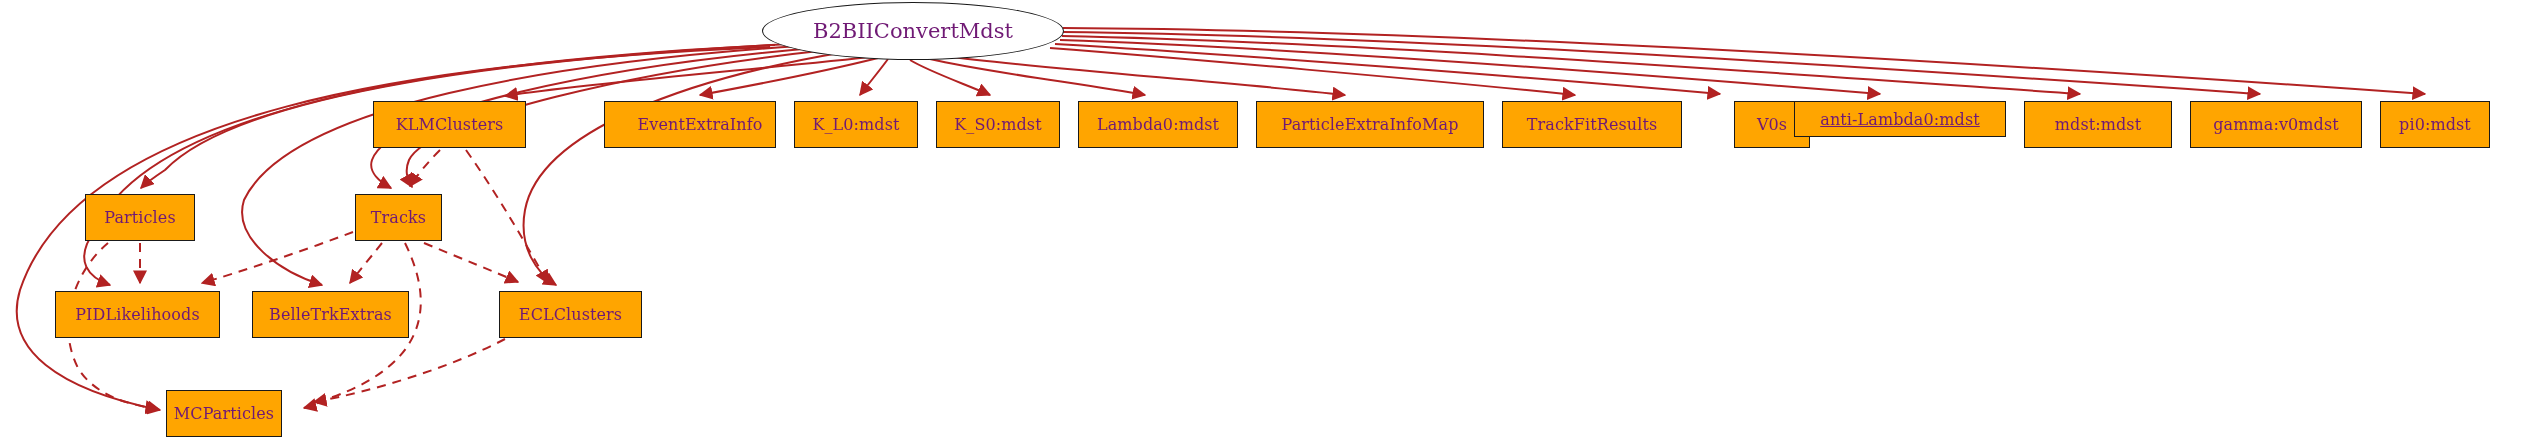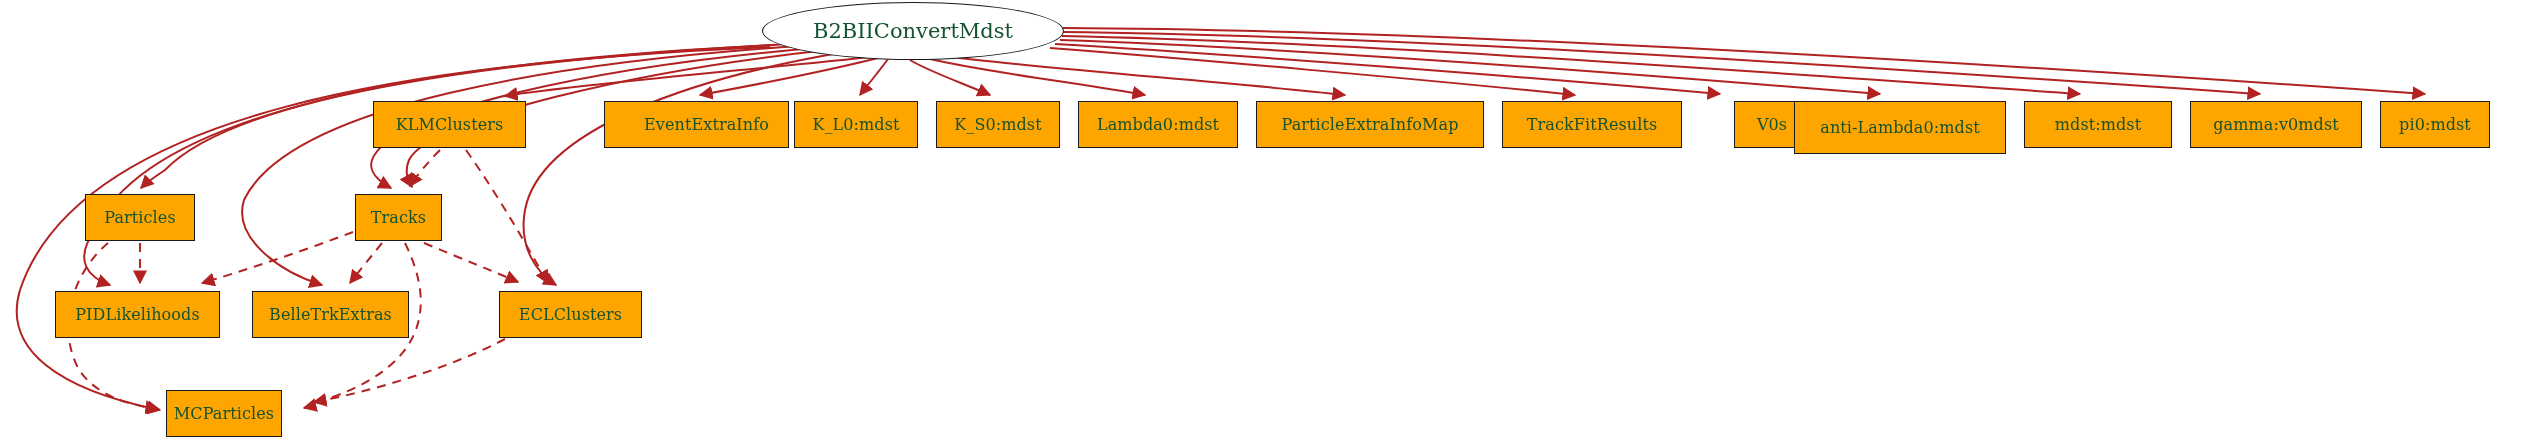--- a/index.html
+++ b/index.html
@@ -21,21 +21,21 @@
     top: 0;
     width: 2539px;
     height: 443px;
   }
   .gnode {
     position: absolute;
     box-sizing: border-box;
     display: flex;
     align-items: center;
     justify-content: center;
-    color: #14532d;
+    color: #701a75;
     white-space: nowrap;
     z-index: 5;
   }
   .gnode.box {
     background: #FFA500;
     border: 1.6px solid #1a1a1a;
     font-size: 16px;
     letter-spacing: 0.1px;
   }
   .gnode.ellipse {
@@ -95,21 +95,21 @@
   </svg>
 
   <div class="gnode ellipse" style="left:762px; top:2px; width:302px; height:58px;">
     <span>B2BIIConvertMdst</span>
   </div>
 
   <div class="gnode box" style="left:373px; top:101px; width:153px; height:47px;">
     <span>KLMClusters</span>
   </div>
 
-  <div class="gnode box" style="left:604px; top:101px; width:185px; height:47px;padding-left:20px;">
+  <div class="gnode box" style="left:604px; top:101px; width:172px; height:47px;padding-left:20px;">
     <span>EventExtraInfo</span>
   </div>
 
   <div class="gnode box" style="left:794px; top:101px; width:124px; height:47px;">
     <span>K_L0:mdst</span>
   </div>
 
   <div class="gnode box" style="left:936px; top:101px; width:124px; height:47px;">
     <span>K_S0:mdst</span>
   </div>
@@ -123,21 +123,21 @@
   </div>
 
   <div class="gnode box" style="left:1502px; top:101px; width:180px; height:47px;">
     <span>TrackFitResults</span>
   </div>
 
   <div class="gnode box" style="left:1700px; top:101px; width:76px; height:47px;margin-left:34px;">
     <span>V0s</span>
   </div>
 
-  <div class="gnode box" style="left:1794px; top:101px; width:212px; height:53px;">
+  <div class="gnode box" style="left:1794px; top:101px; width:212px; height:36px;text-decoration:underline;">
     <span>anti-Lambda0:mdst</span>
   </div>
 
   <div class="gnode box" style="left:2024px; top:101px; width:148px; height:47px;">
     <span>mdst:mdst</span>
   </div>
 
   <div class="gnode box" style="left:2190px; top:101px; width:172px; height:47px;">
     <span>gamma:v0mdst</span>
   </div>

